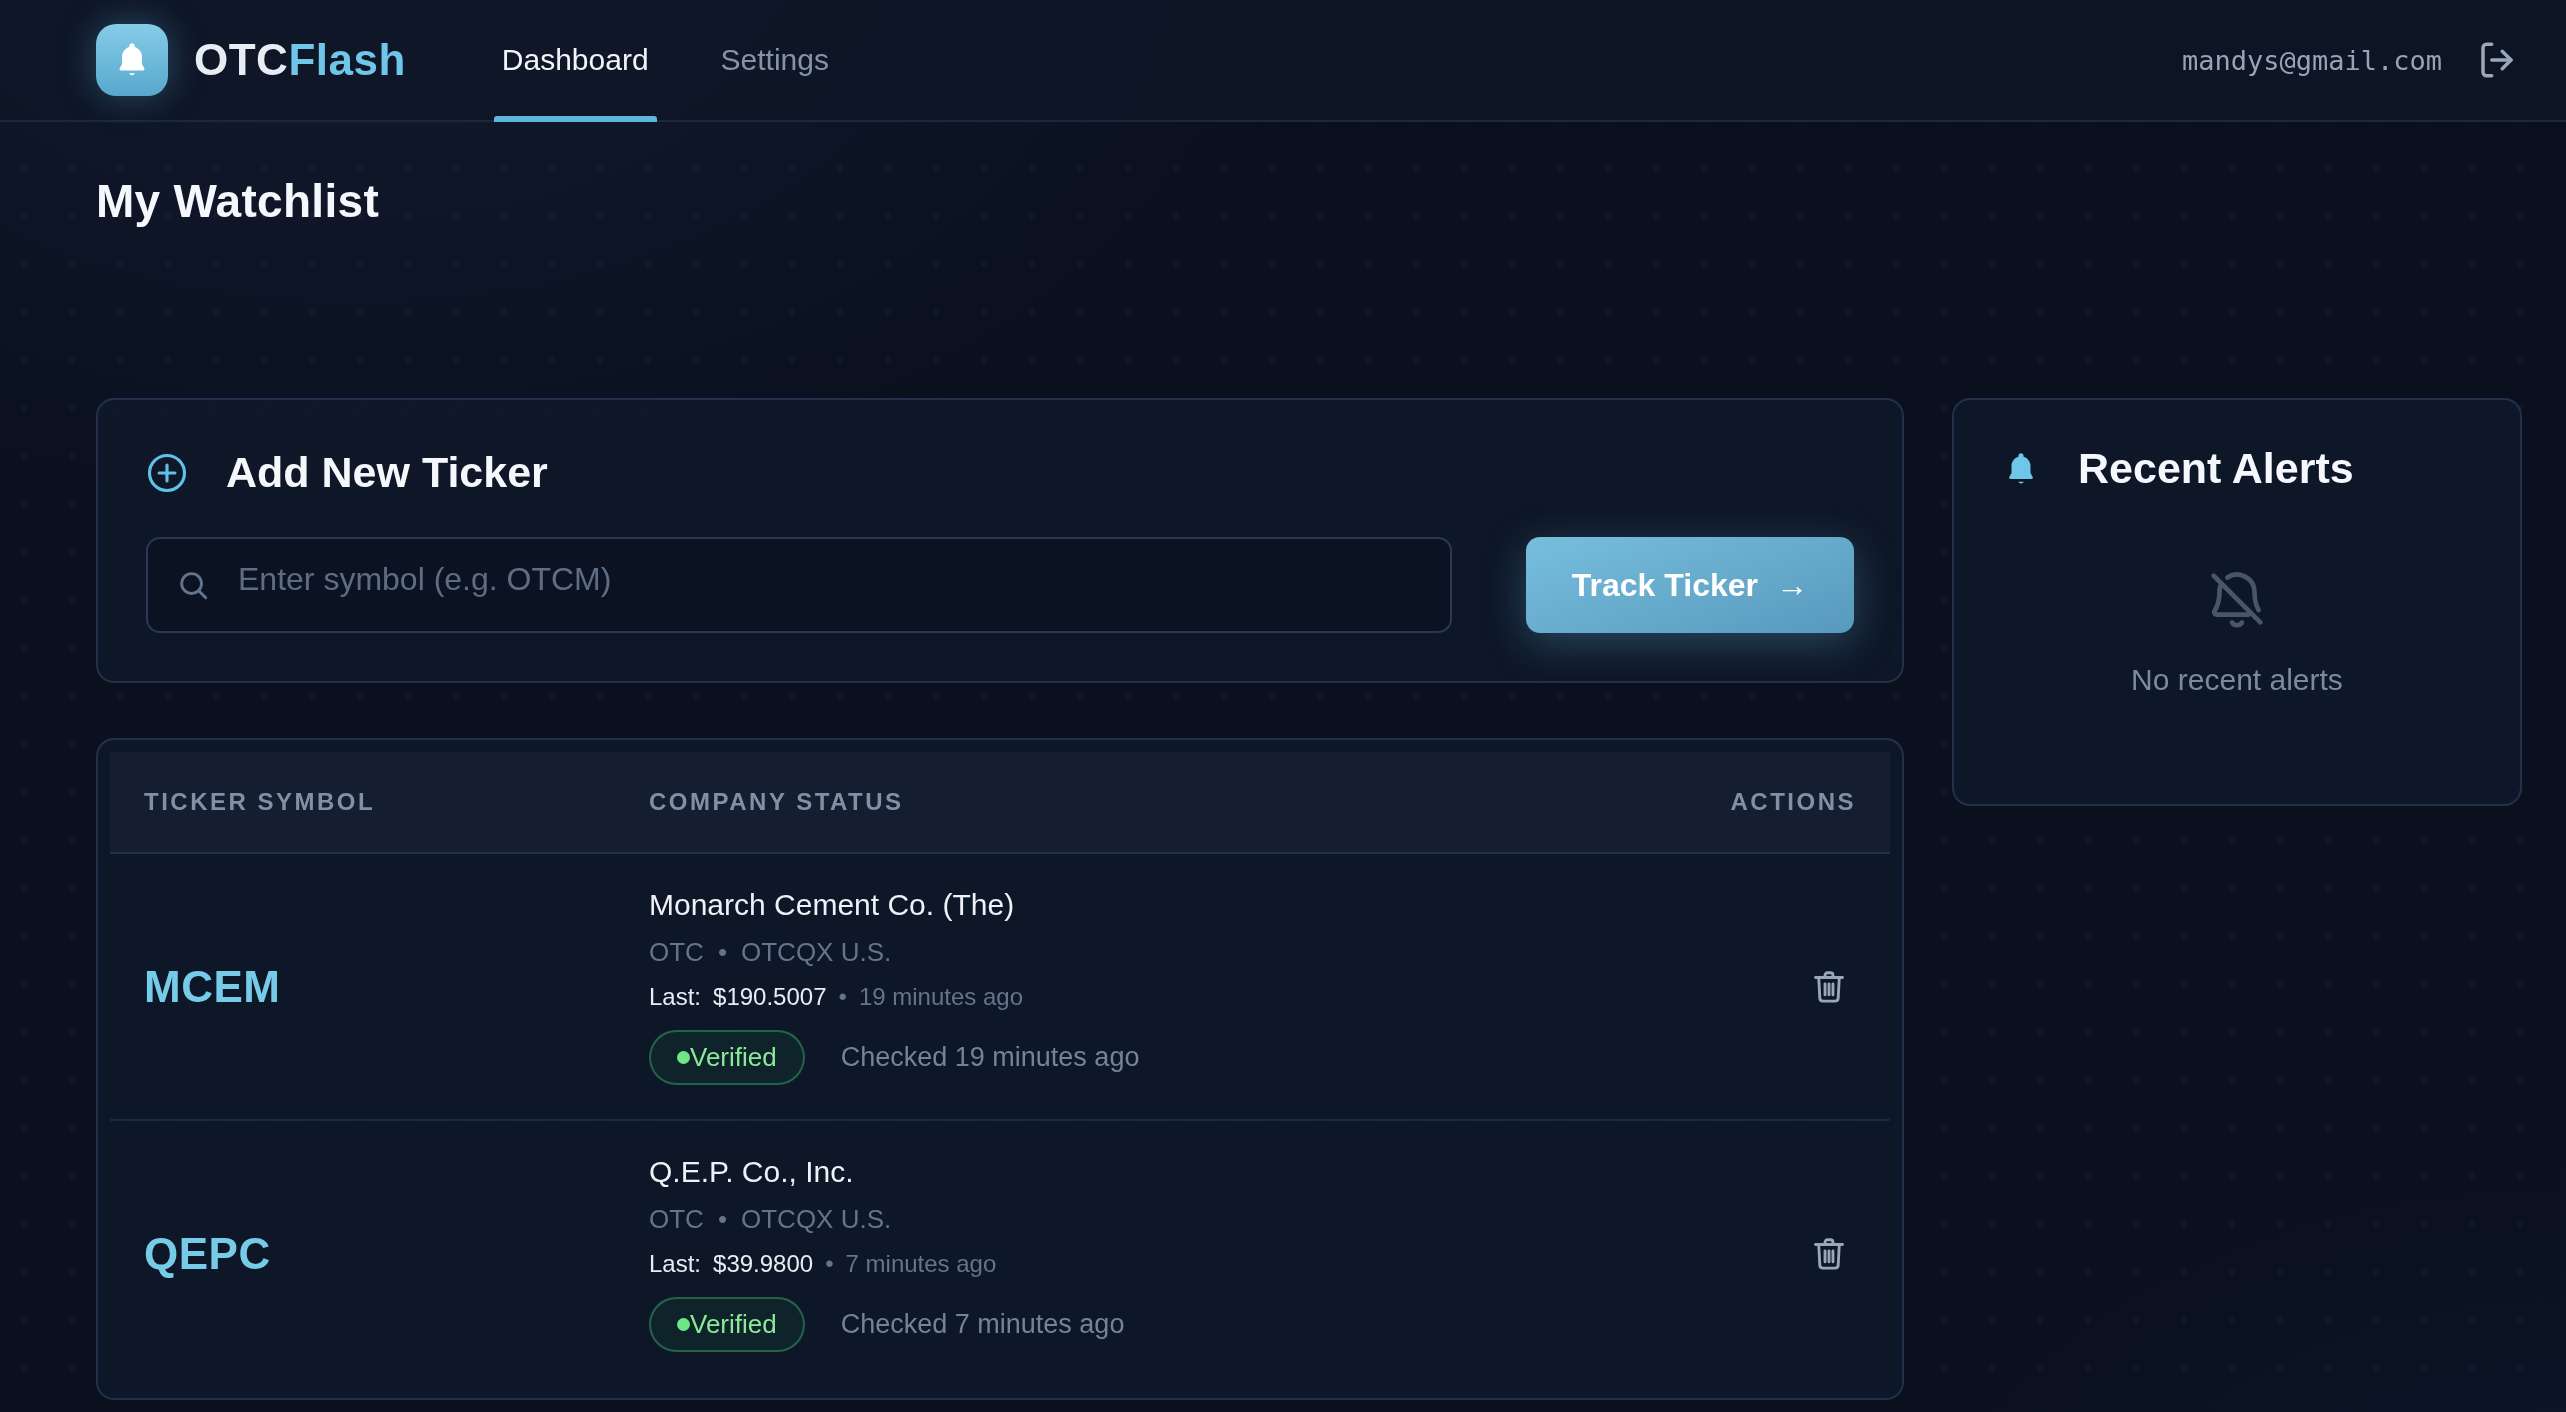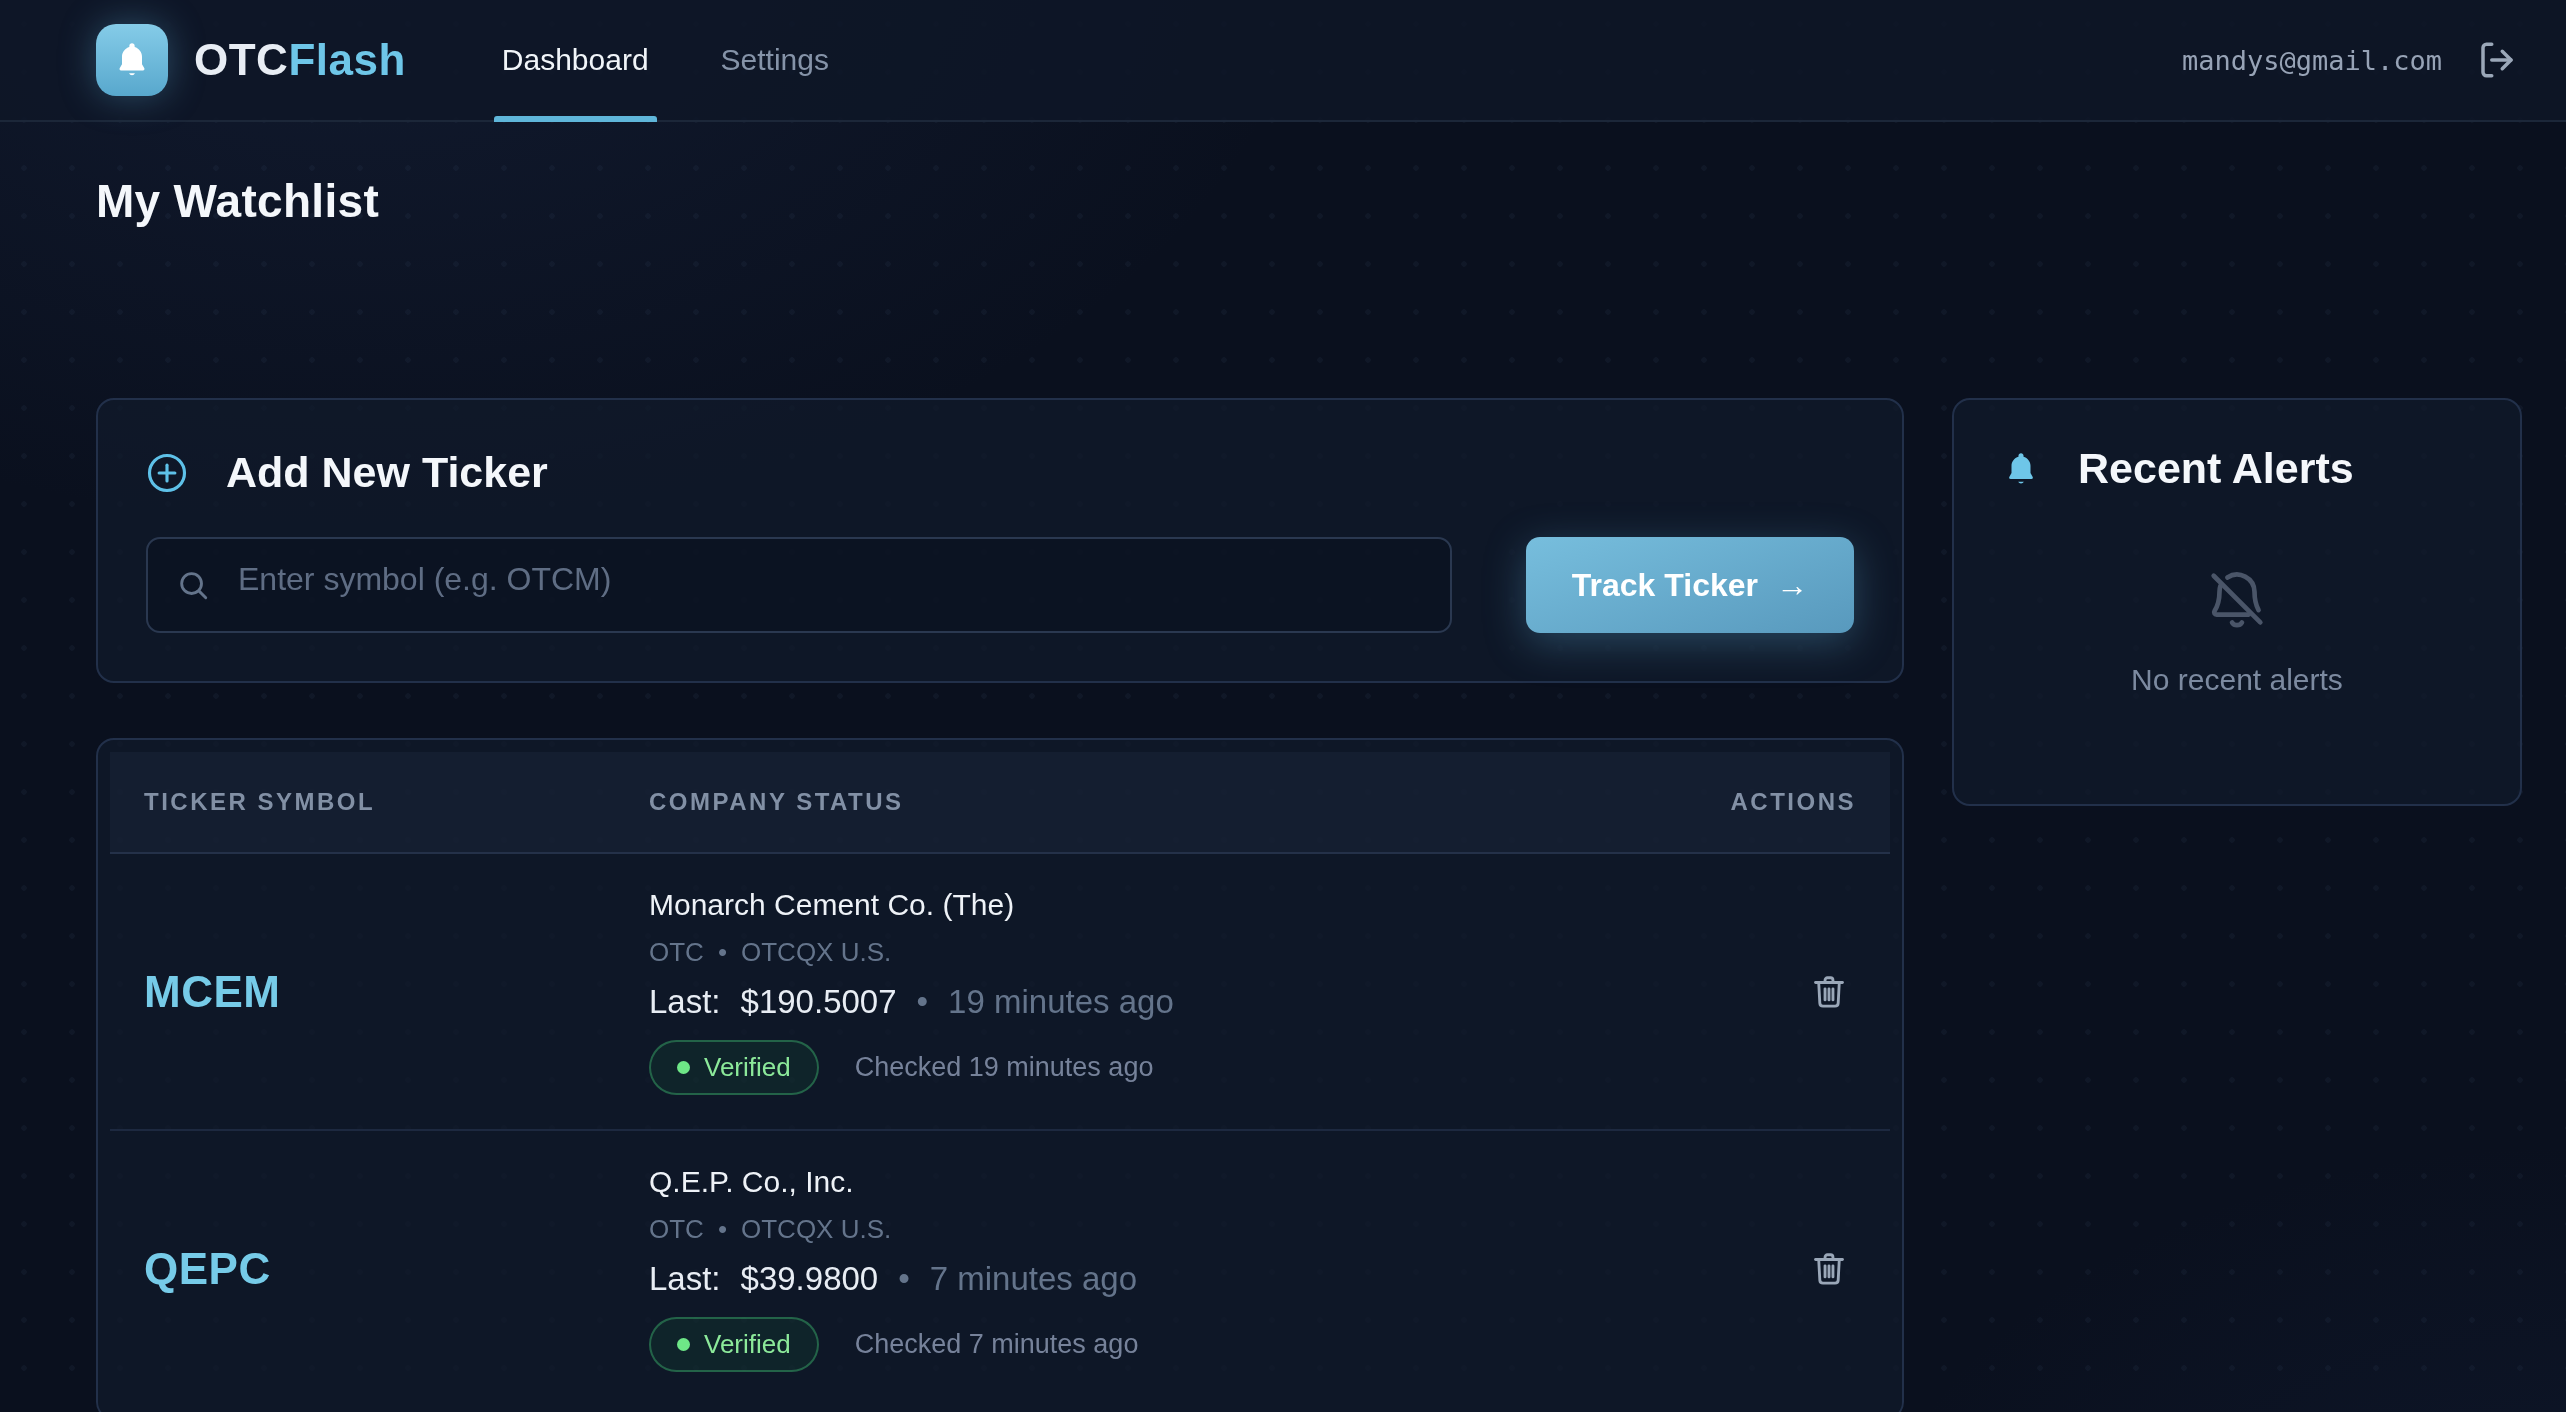--- a/index.html
+++ b/index.html
@@ -92,25 +92,25 @@
   .t-head .col-actions { justify-self:end; }
   .t-row {
     display:grid; grid-template-columns:505px 1fr 140px; align-items:center;
     min-height:260px; padding:34px;
   }
   .t-row + .t-row { border-top:2px solid #1d2940; }
   .ticker-symbol { font-size:44px; font-weight:700; color:#76cbe8; letter-spacing:0.5px; }
   .company-cell { display:flex; flex-direction:column; gap:15px; }
   .company-name { font-size:30px; color:#eef2f7; }
   .company-meta { font-size:26px; color:#64748b; display:flex; align-items:center; gap:14px; }
-  .last-line { font-size:33px; color:#e8edf4; display:flex; align-items:center; gap:20px;text-align:right; }
+  .last-line { font-size:24px; color:#e8edf4; display:flex; align-items:center; gap:12px;text-align:right; }
   .last-line .dim { color:#64748b; }
   .badge-line { display:flex; align-items:center; gap:36px; margin-top:4px; }
   .verified-badge {
-    display:inline-flex; align-items:center; gap:14px;
+    display:inline-flex; align-items:center; gap:0;
     padding:10px 26px; border-radius:999px;
     background:rgba(34,197,94,0.08);
     border:2px solid rgba(74,222,128,0.35);
     color:#8ce99a; font-size:26px;
   }
   .verified-badge .dot { width:13px; height:13px; border-radius:50%; background:#6ee787; }
   .checked-text { font-size:27px; color:#76829a; }
   .row-actions { justify-self:end; }
   .trash-btn { background:none; border:none; cursor:pointer; padding:8px; display:flex; }
 

